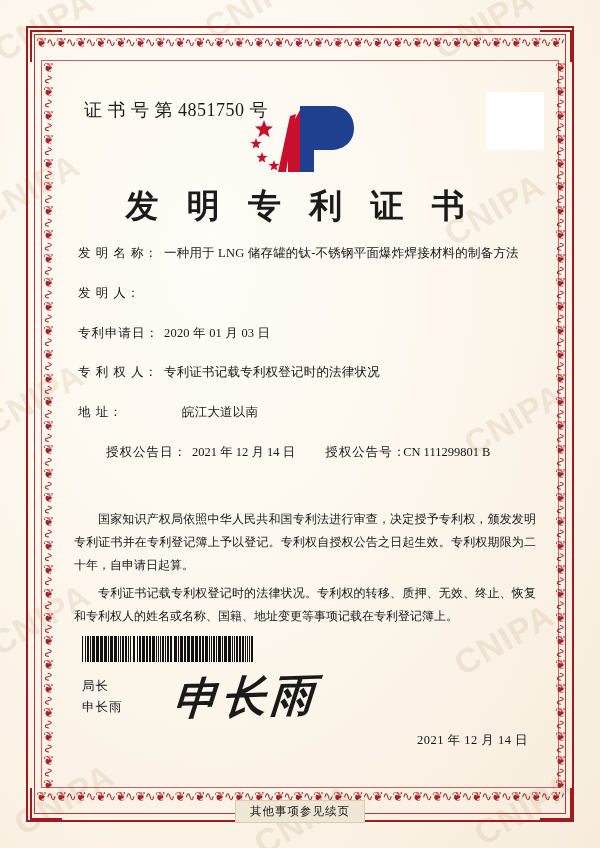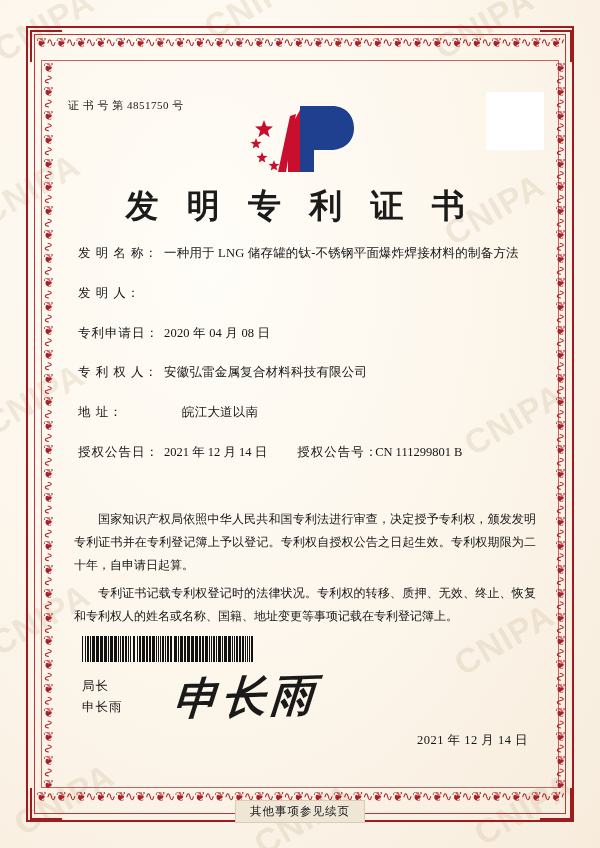--- a/index.html
+++ b/index.html
@@ -88,25 +88,25 @@
 
   
   .content {
     position: absolute;
     left: 56px; top: 76px;
     width: 488px;
     height: 700px;
   }
 
   .cert-no {
-    font-size: 11px;
+    font-size: 18px;
     color: #1a1a1a;
     letter-spacing: 0.5px;
     margin-top: 22px;
-    margin-left: 12px;
+    margin-left: 28px;
   }
 
   
   .qr {
     position: absolute;
     right: 0; top: 16px;
     width: 54px; height: 54px;
     background: #ffffff;
     padding: 2px;
   }
@@ -163,21 +163,21 @@
     width: 86px;
     letter-spacing: 1px;
     white-space: nowrap;
   }
   .row .val {
     flex: 1 1 auto;
     letter-spacing: 0.2px;
   }
   .row .val .line2 { display: block; margin-left: 0; }
 
-  .row.two-col { margin-bottom: 21px; }
+  .row.two-col { margin-bottom: 21px; margin-left: 28px; }
   .row.two-col .seg2 { margin-left: 30px; display: flex; }
   .row.two-col .seg2 .lbl { width: 78px; }
 
   .para {
     font-size: 12px;
     color: #151515;
     line-height: 1.9;
     text-indent: 2em;
     margin: 0 4px 6px 8px;
     text-align: justify;
@@ -763,26 +763,26 @@
         <div class="val">一种用于 LNG 储存罐的钛-不锈钢平面爆炸焊接材料的制备方法</div>
       </div>
 
       <div class="row">
         <div class="lbl">发 明 人：</div>
       </div>
 
 
       <div class="row">
         <div class="lbl">专利申请日：</div>
-        <div class="val">2020 年 04 月 08 日</div>
+        <div class="val">2020 年 01 月 03 日</div>
       </div>
 
       <div class="row">
         <div class="lbl">专 利 权 人：</div>
-        <div class="val">安徽弘雷金属复合材料科技有限公司</div>
+        <div class="val">专利证书记载专利权登记时的法律状况</div>
       </div>
 
       <div class="row">
         <div class="lbl">地 址：</div>
         <div class="val">
           <span class="line2" style="margin-left:18px;">皖江大道以南</span>
         </div>
       </div>
 
       <div class="row two-col">

